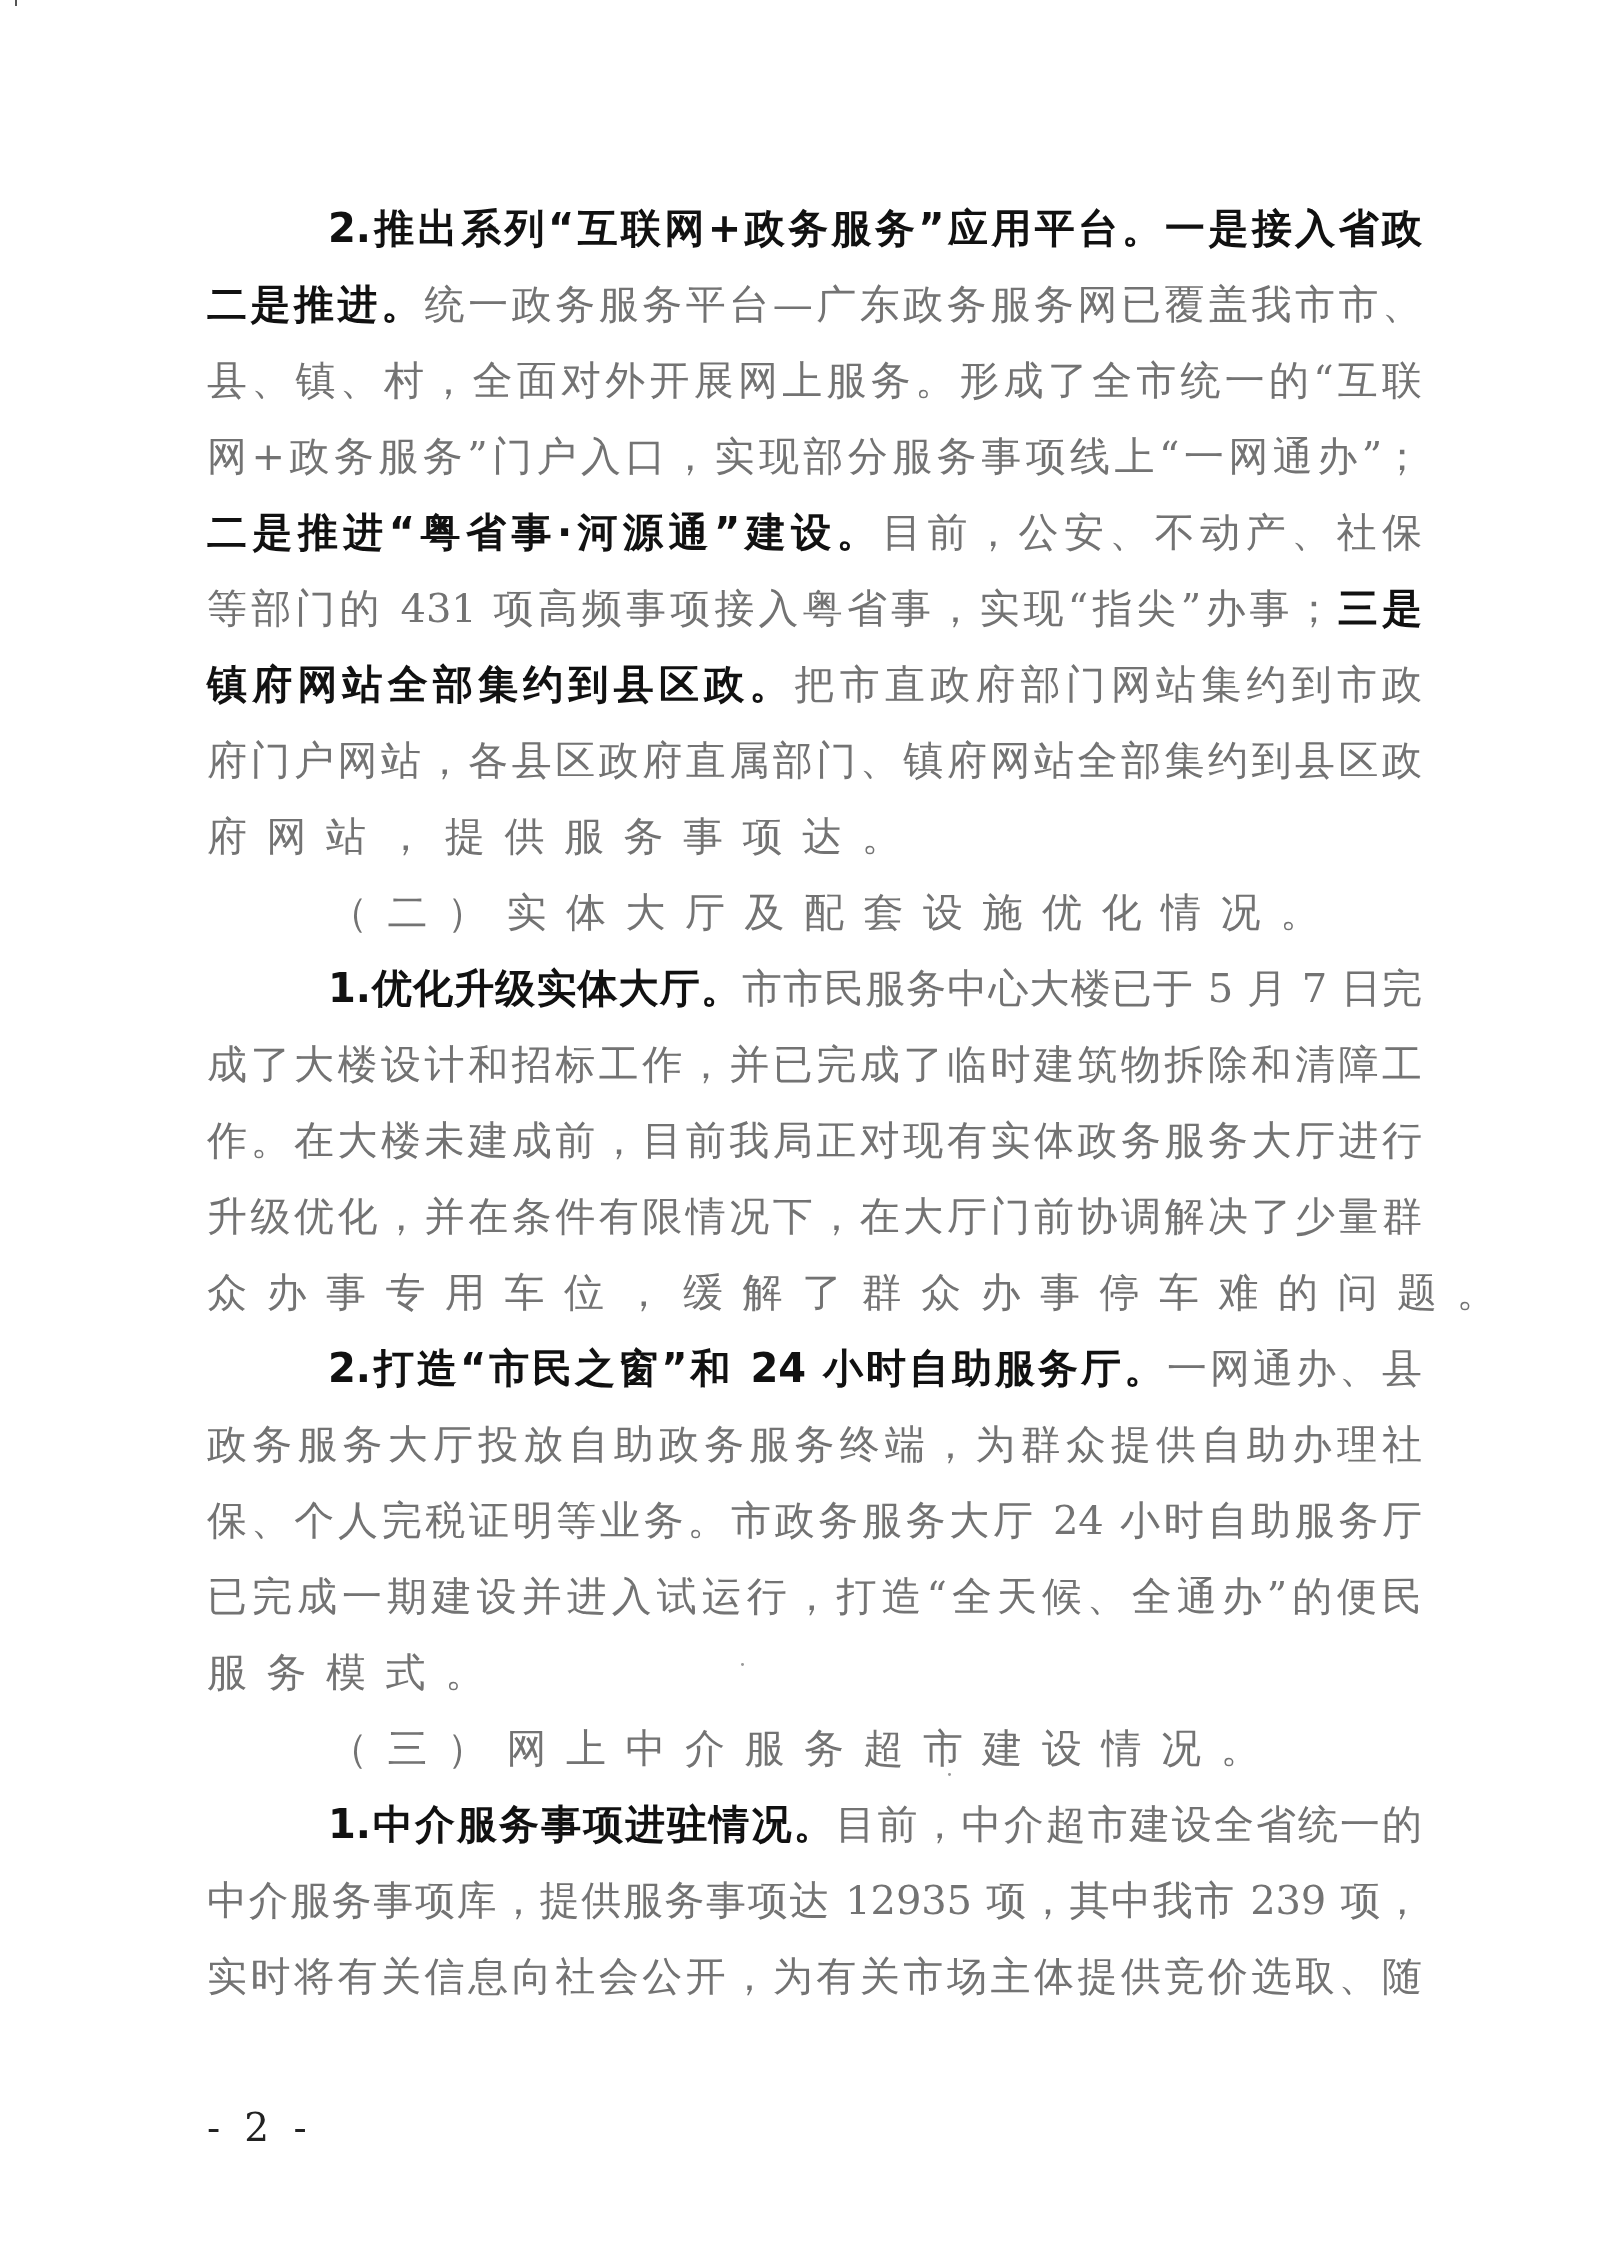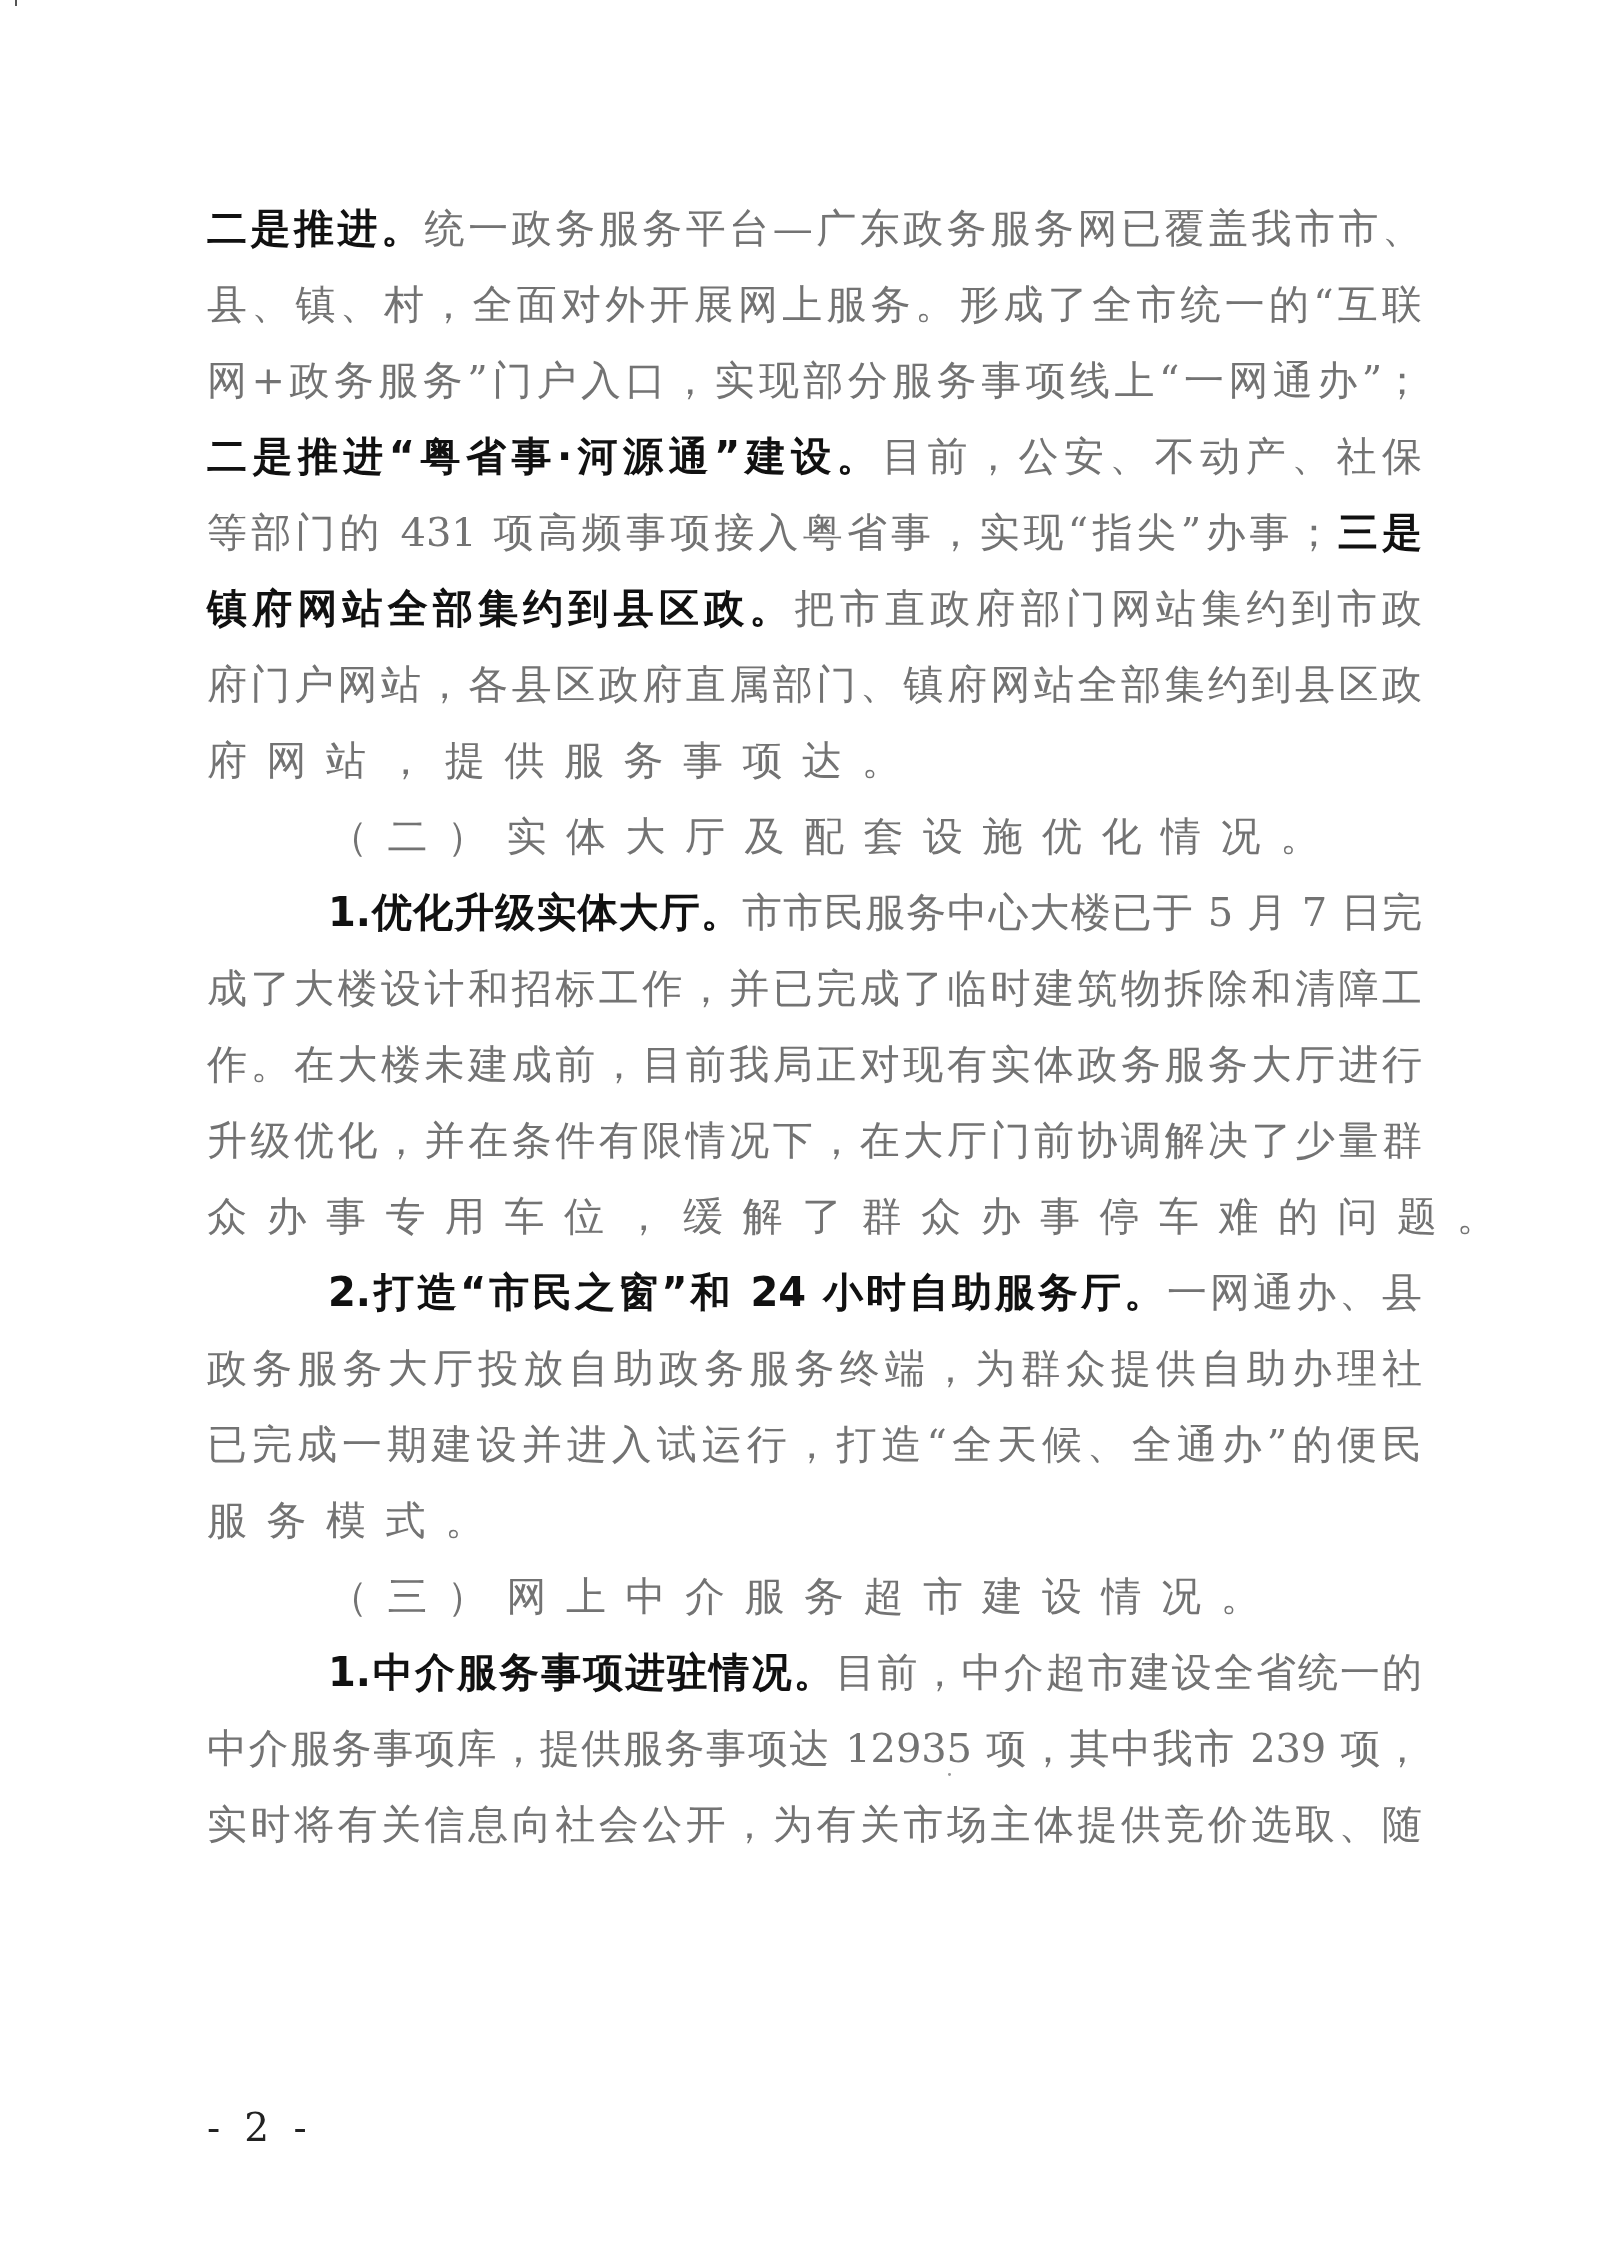--- a/index.html
+++ b/index.html
@@ -77,36 +77,38 @@
   </style>
 </head>
 <body>
 
 <div class="page">
   <div class="scan-mark"></div>
   <div class="speck" style="left:741px; top:1663px;"></div>
   <div class="speck" style="left:948px; top:1773px;"></div>
 
   <div class="body-text" id="body-text">
+      <div class="line indent" style="letter-spacing: -0.1px;"><span class="b">2.推出系列“互联网+政务服务”应用平台。</span><span class="b">一是接入省政</span></div>
       <div class="line" style="letter-spacing: -0.1px;"><span class="b">二是推进。</span><span class="n">统一政务服务平台—广东政务服务网已覆盖我市市、</span></div>
       <div class="line" style="letter-spacing: -0.1px;"><span class="n">县、镇、村，全面对外开展网上服务。形成了全市统一的“互联</span></div>
       <div class="line" style="letter-spacing: -0.1px;"><span class="n">网+政务服务”门户入口，实现部分服务事项线上“一网通办”；</span></div>
       <div class="line" style="letter-spacing: -0.1px;"><span class="b">二是推进“粤省事·河源通”建设。</span><span class="n">目前，公安、不动产、社保</span></div>
       <div class="line" style="letter-spacing: -0.1px;"><span class="n">等部门的 431 项高频事项接入粤省事，实现“指尖”办事；</span><span class="b">三是</span></div>
       <div class="line" style="letter-spacing: -0.1px;"><span class="b">镇府网站全部集约到县区政。</span><span class="n">把市直政府部门网站集约到市政</span></div>
       <div class="line" style="letter-spacing: -0.1px;"><span class="n">府门户网站，各县区政府直属部门、镇府网站全部集约到县区政</span></div>
       <div class="line last" style="letter-spacing: 19.5px;"><span class="n">府网站，提供服务事项达。</span></div>
       <div class="line indent last" style="letter-spacing: 19.5px;"><span class="n">（二）实体大厅及配套设施优化情况。</span></div>
       <div class="line indent" style="letter-spacing: -0.1px;"><span class="b">1.优化升级实体大厅。</span><span class="n">市市民服务中心大楼已于 5 月 7 日完</span></div>
       <div class="line" style="letter-spacing: -0.1px;"><span class="n">成了大楼设计和招标工作，并已完成了临时建筑物拆除和清障工</span></div>
       <div class="line" style="letter-spacing: -0.1px;"><span class="n">作。在大楼未建成前，目前我局正对现有实体政务服务大厅进行</span></div>
       <div class="line" style="letter-spacing: -0.1px;"><span class="n">升级优化，并在条件有限情况下，在大厅门前协调解决了少量群</span></div>
       <div class="line last" style="letter-spacing: 19.5px;"><span class="n">众办事专用车位，缓解了群众办事停车难的问题。</span></div>
       <div class="line indent" style="letter-spacing: -0.1px;"><span class="b">2.打造“市民之窗”和 24 小时自助服务厅。</span><span class="n">一网通办、县</span></div>
       <div class="line" style="letter-spacing: -0.1px;"><span class="n">政务服务大厅投放自助政务服务终端，为群众提供自助办理社</span></div>
+      <div class="line" style="letter-spacing: -0.1px;"><span class="n">保、个人完税证明等业务。市政务服务大厅 24 小时自助服务厅</span></div>
       <div class="line" style="letter-spacing: -0.1px;"><span class="n">已完成一期建设并进入试运行，打造“全天候、全通办”的便民</span></div>
       <div class="line last" style="letter-spacing: 19.5px;"><span class="n">服务模式。</span></div>
       <div class="line indent last" style="letter-spacing: 19.5px;"><span class="n">（三）网上中介服务超市建设情况。</span></div>
       <div class="line indent" style="letter-spacing: -0.1px;"><span class="b">1.中介服务事项进驻情况。</span><span class="n">目前，中介超市建设全省统一的</span></div>
       <div class="line" style="letter-spacing: -0.1px;"><span class="n">中介服务事项库，提供服务事项达 12935 项，其中我市 239 项，</span></div>
       <div class="line" style="letter-spacing: -0.1px;"><span class="n">实时将有关信息向社会公开，为有关市场主体提供竞价选取、随</span></div>
     </div>
 
   <div class="page-number">- 2 -</div>
 </div>

